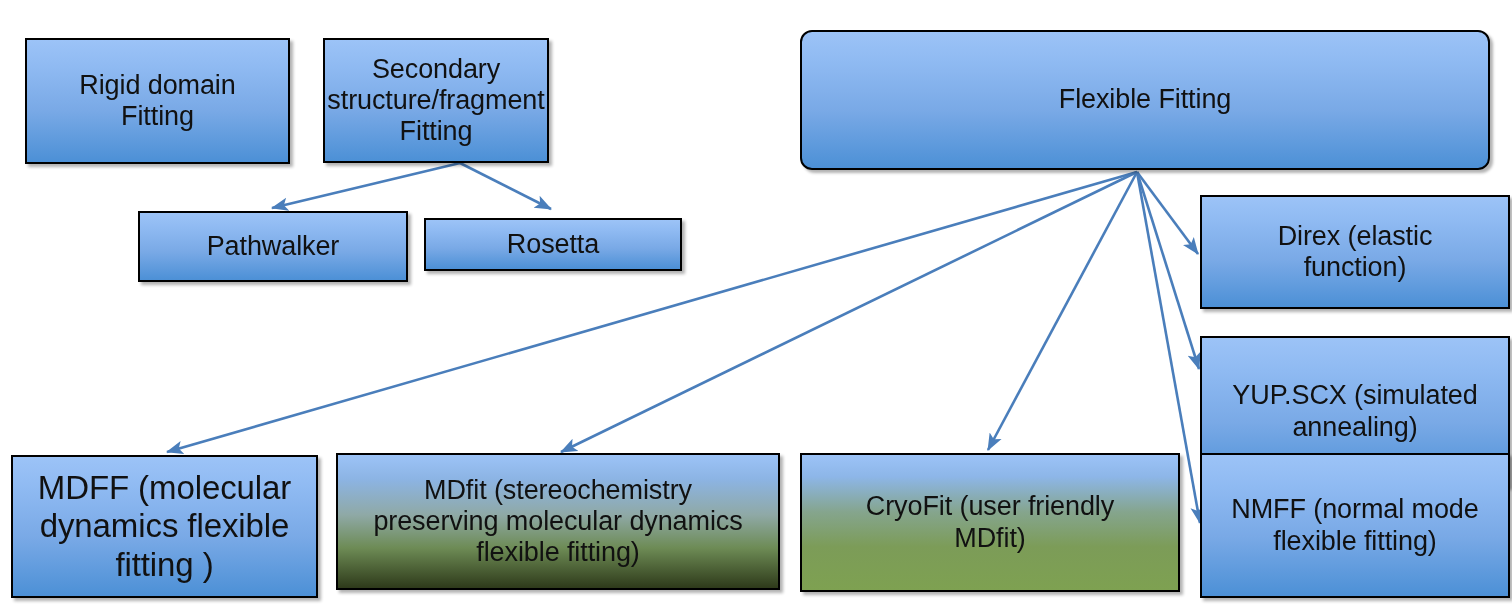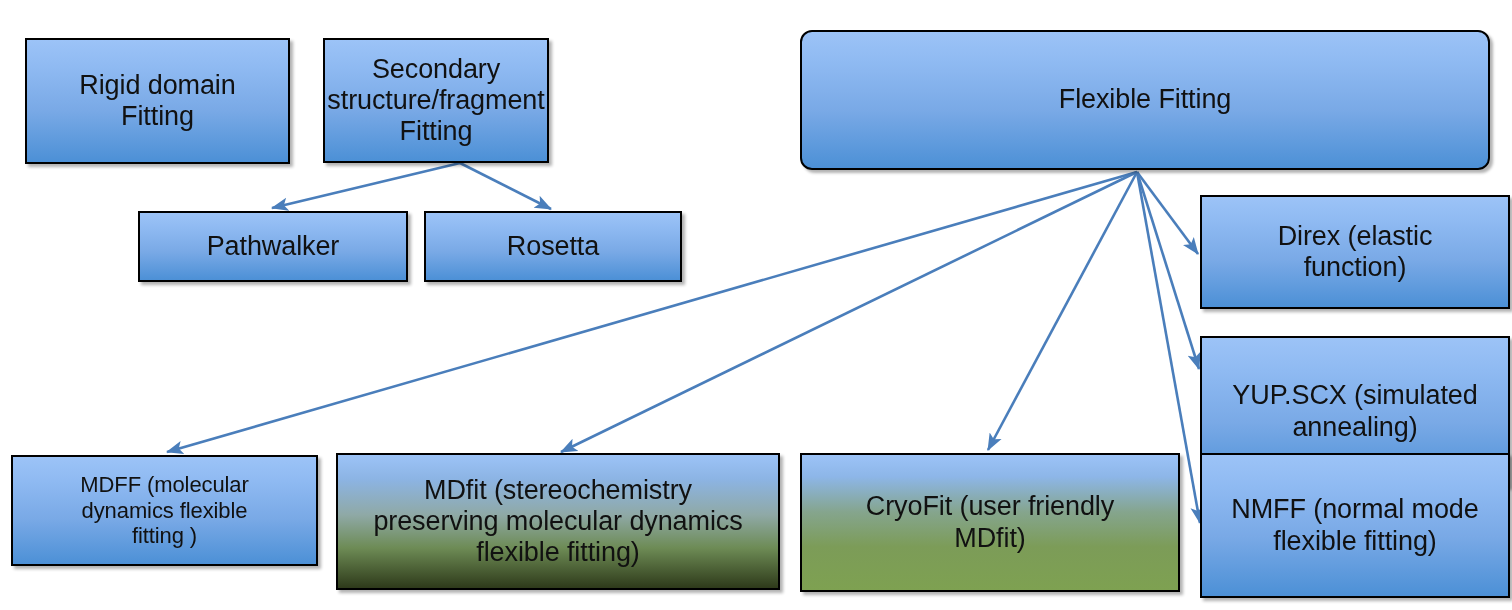--- a/index.html
+++ b/index.html
@@ -74,26 +74,26 @@
   </svg>
 
   <div id="node-layer">
       <div class="node fill-blue" style="left: 25px; top: 38px; width: 265px; height: 126px; font-size: 27px;">Rigid domain
 Fitting</div>
       <div class="node fill-blue" style="left: 323px; top: 38px; width: 226px; height: 125px; font-size: 27px;">Secondary
 structure/fragment
 Fitting</div>
       <div class="node fill-blue" style="left: 800px; top: 30px; width: 690px; height: 140px; font-size: 27px; border-radius: 12px;">Flexible Fitting</div>
       <div class="node fill-blue" style="left: 130px; top: 211px; width: 270px; height: 71px; font-size: 27px; margin-left: 8px;">Pathwalker</div>
-      <div class="node fill-blue" style="left: 424px; top: 211px; width: 258px; height: 71px; font-size: 27px;">Rosetta</div>
+      <div class="node fill-blue" style="left: 424px; top: 218px; width: 258px; height: 53px; font-size: 27px;">Rosetta</div>
       <div class="node fill-blue" style="left: 1200px; top: 195px; width: 310px; height: 114px; font-size: 27px;">Direx (elastic
 function)</div>
       <div class="node fill-blue" style="left: 1200px; top: 336px; width: 310px; height: 151px; font-size: 27px;">YUP.SCX (simulated
 annealing)</div>
-      <div class="node fill-blue" style="left: 11px; top: 455px; width: 307px; height: 111px; font-size: 22px;">MDFF (molecular
+      <div class="node fill-blue" style="left: 11px; top: 455px; width: 307px; height: 143px; font-size: 33px;">MDFF (molecular
 dynamics flexible
 fitting )</div>
       <div class="node fill-bluegreen" style="left: 336px; top: 453px; width: 444px; height: 137px; font-size: 27px;">MDfit (stereochemistry
 preserving molecular dynamics
 flexible fitting)</div>
       <div class="node fill-bluegreen2" style="left: 800px; top: 453px; width: 380px; height: 139px; font-size: 27px;">CryoFit (user friendly
 MDfit)</div>
       <div class="node fill-blue" style="left: 1200px; top: 453px; width: 310px; height: 145px; font-size: 27px;">NMFF (normal mode
 flexible fitting)</div>
     </div>

